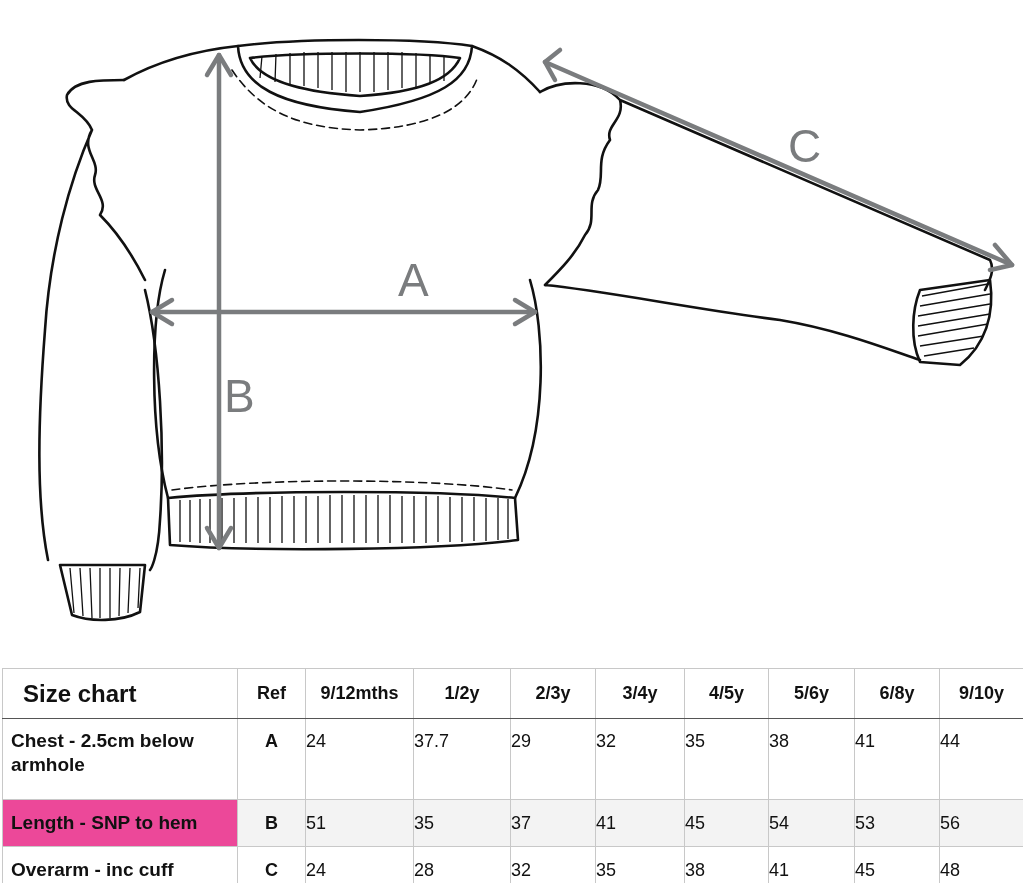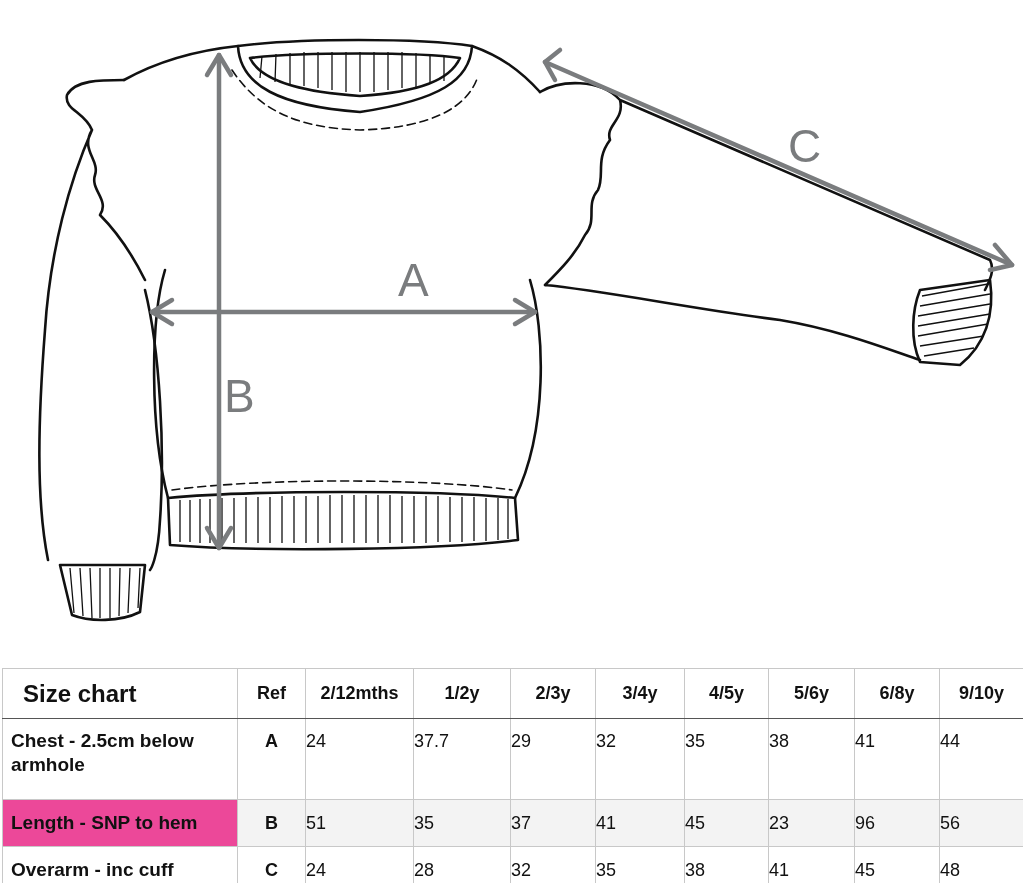--- a/index.html
+++ b/index.html
@@ -85,21 +85,21 @@
       <col style="width:89px">
       <col style="width:84px">
       <col style="width:86px">
     <col style="width:85px">
       <col style="width:84px">
   </colgroup>
   <tbody>
       <tr class="head-row">
     <th class="title">Size chart</th>
     <th>Ref</th>
-    <th>2/12mths</th>
+    <th>9/12mths</th>
     <th>1/2y</th>
     <th>2/3y</th>
     <th>3/4y</th>
     <th>4/5y</th>
     <th>5/6y</th>
     <th>6/8y</th>
     <th>9/10y</th>
   </tr>
   <tr class="row-a">
     <td class="label">Chest - 2.5cm below armhole</td>
@@ -114,22 +114,22 @@
     <td class="val">44</td>
   </tr>
   <tr class="row-b">
     <td class="label">Length - SNP to hem</td>
     <td class="ref">B</td>
     <td class="val">51</td>
     <td class="val">35</td>
     <td class="val">37</td>
     <td class="val">41</td>
     <td class="val">45</td>
-    <td class="val">23</td>
-    <td class="val">96</td>
+    <td class="val">54</td>
+    <td class="val">53</td>
     <td class="val">56</td>
   </tr>
   <tr class="row-c">
     <td class="label">Overarm - inc cuff</td>
     <td class="ref">C</td>
     <td class="val">24</td>
     <td class="val">28</td>
     <td class="val">32</td>
     <td class="val">35</td>
     <td class="val">38</td>

